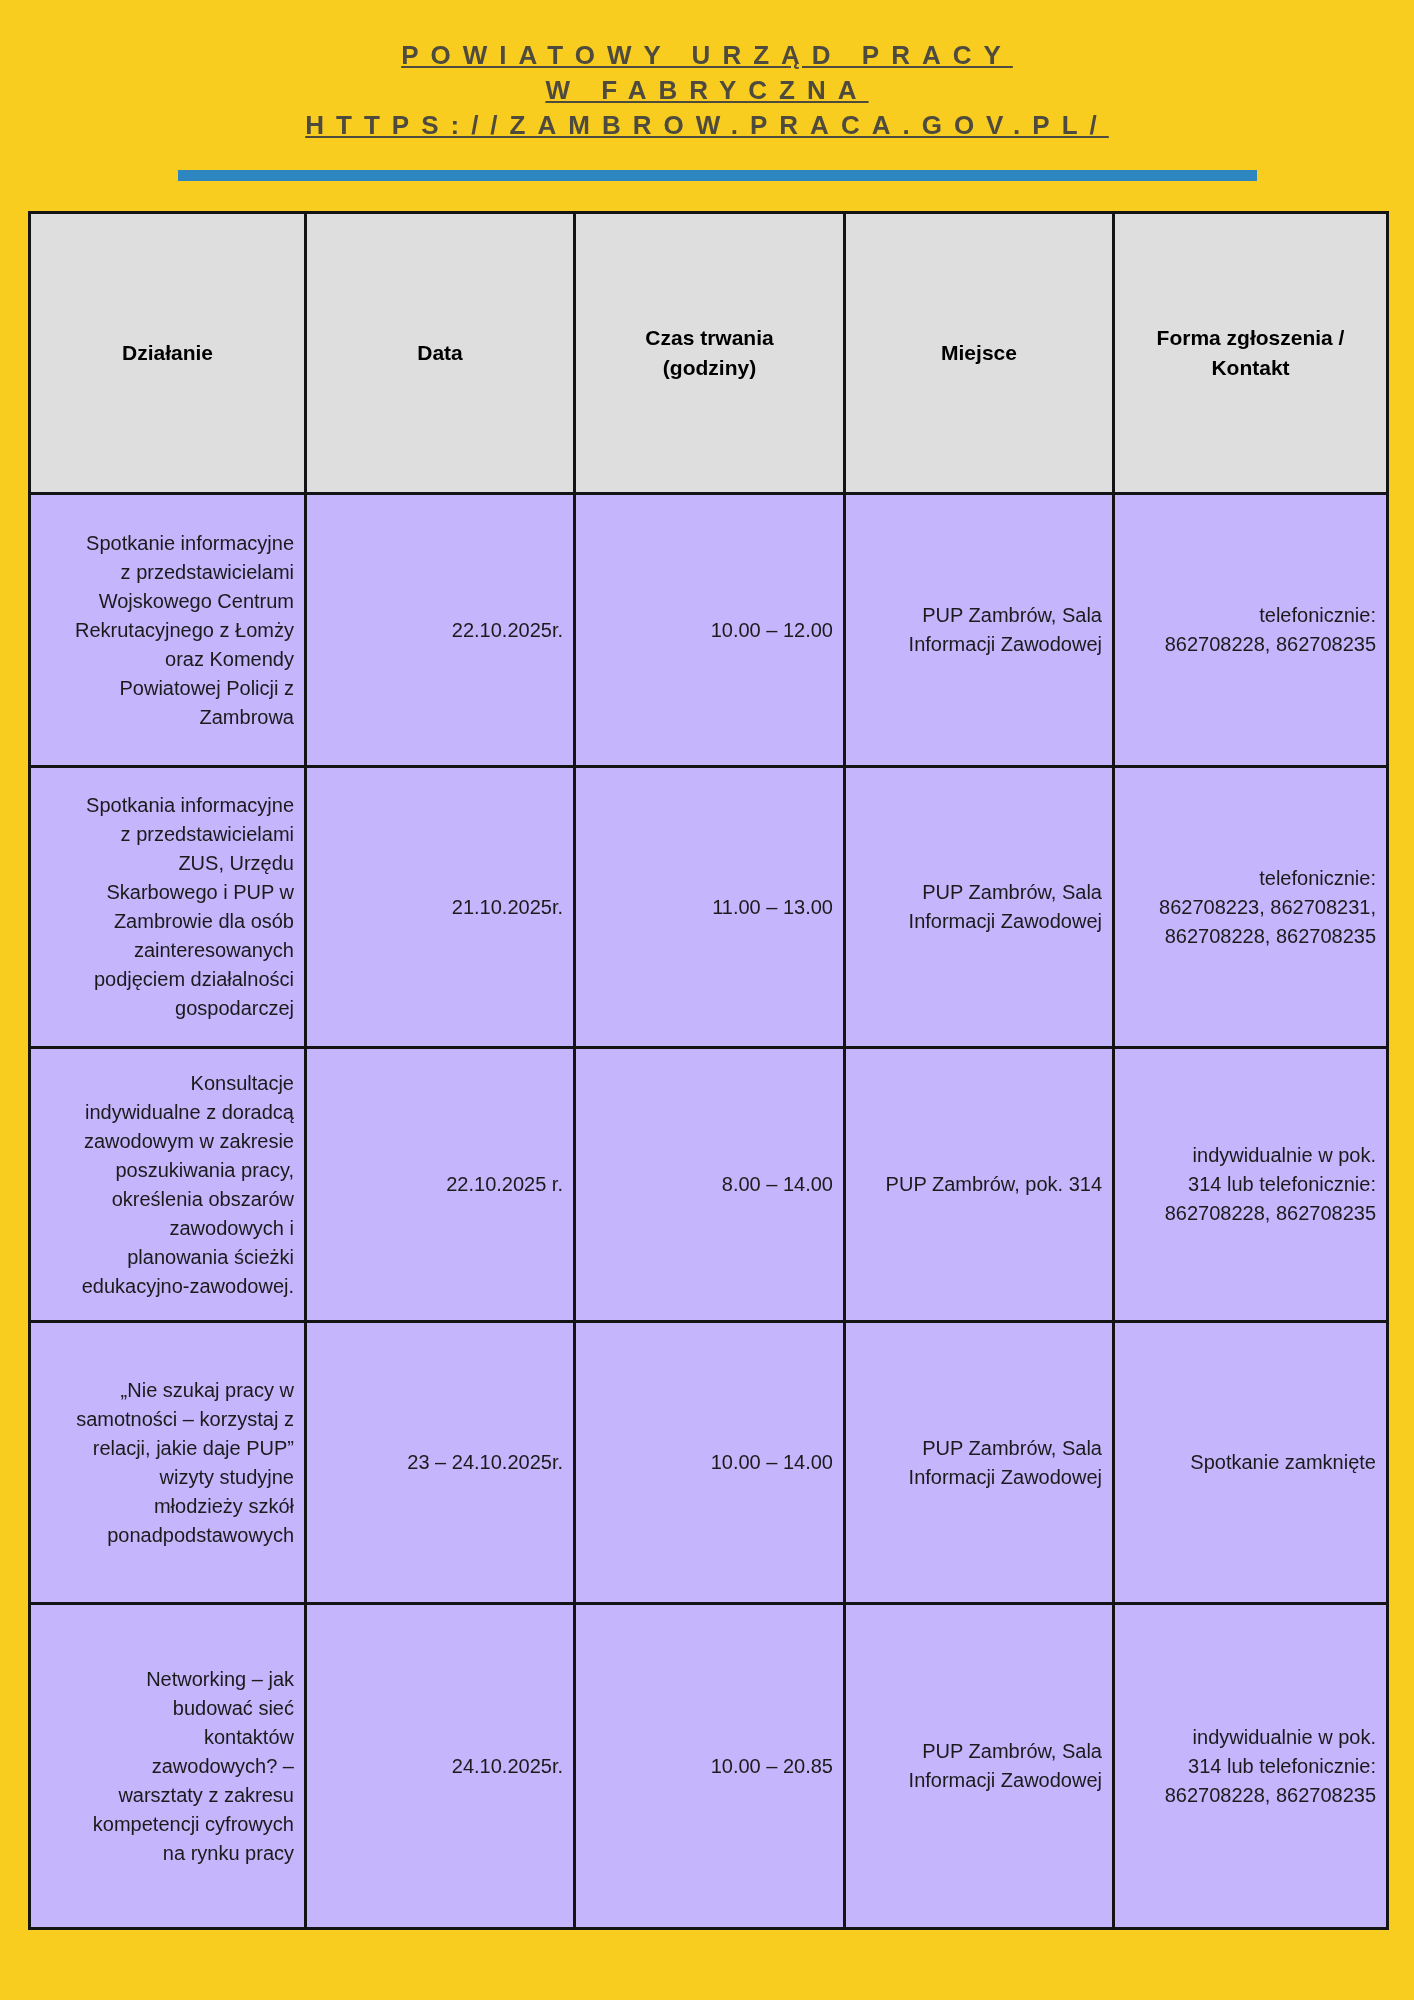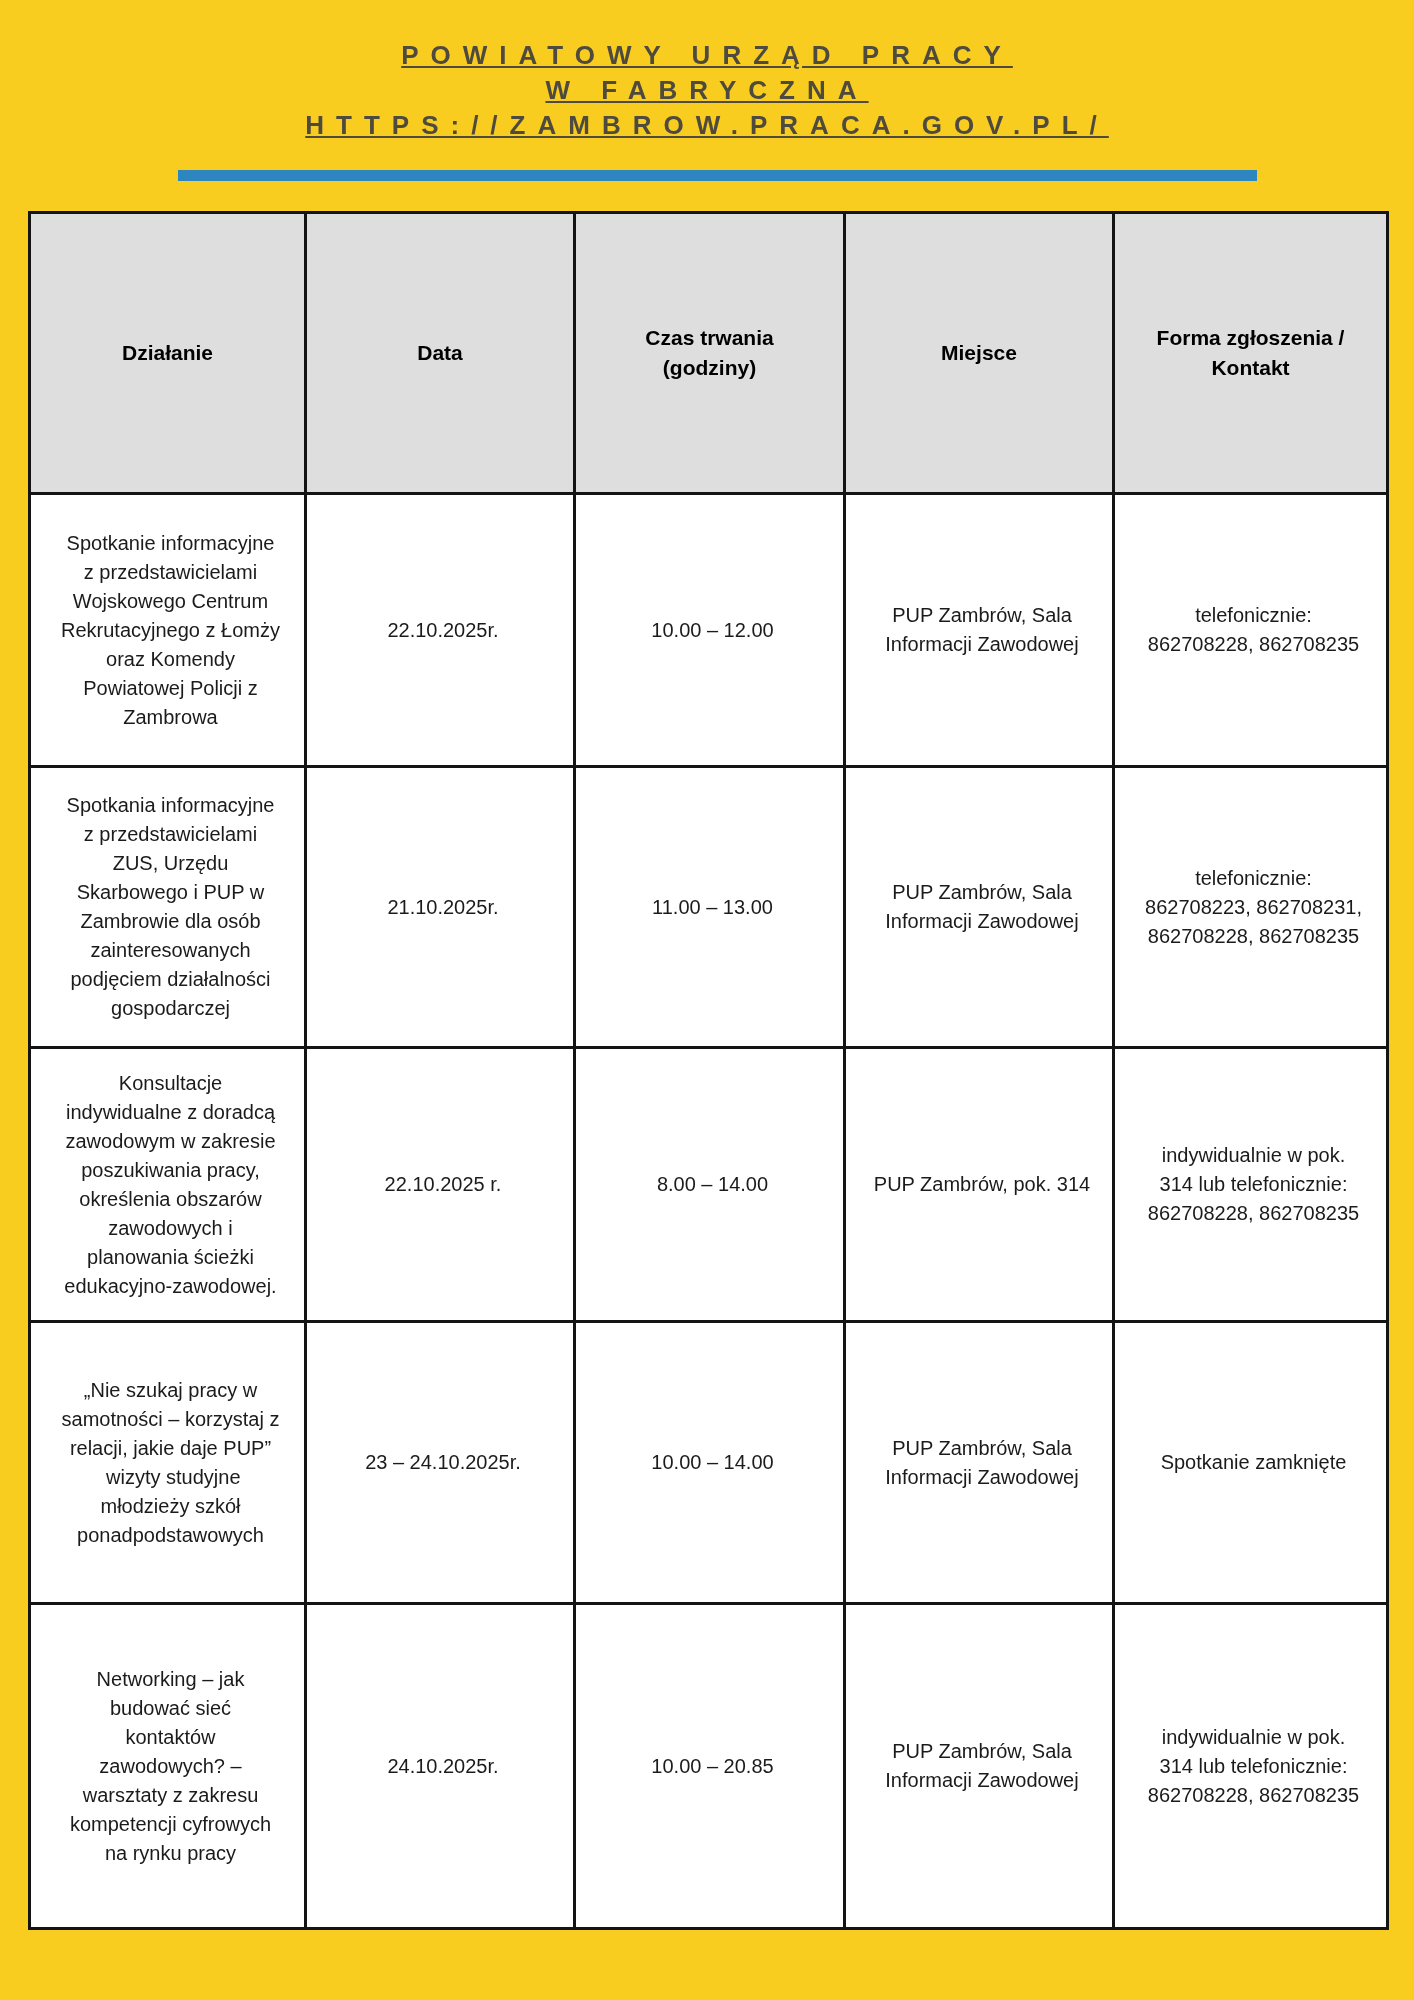--- a/index.html
+++ b/index.html
@@ -25,42 +25,42 @@
     width: 1079px;
     height: 11px;
     background: #2E86C0;
     margin: 27px 0 0 178px;
   }
   .table-wrap { margin: 30px 0 0 28px; }
   table.schedule {
     border-collapse: collapse;
     table-layout: fixed;
     width: 1358px;
-    background: #ffffff;
+    background: #c4b5fd;
   }
   table.schedule th, table.schedule td {
     border: 3px solid #141414;
     vertical-align: middle;
     box-sizing: border-box;
   }
   table.schedule th {
     background: #DEDEDE;
     color: #000000;
     font-size: 21px;
     font-weight: bold;
     text-align: center;
     line-height: 30px;
     white-space: pre-line;
     padding: 0 10px;
   }
   table.schedule td {
     color: #1B1B1B;
     font-size: 20px;
     line-height: 29px;
-    text-align: center;
+    text-align: right;
     padding: 0 10px 0 16px;
     white-space: pre-line;
   }
 </style>
 </head>
 <body>
 
 <div class="masthead">
   <div class="line">POWIATOWY URZĄD PRACY</div>
   <div class="line">W FABRYCZNA</div>

